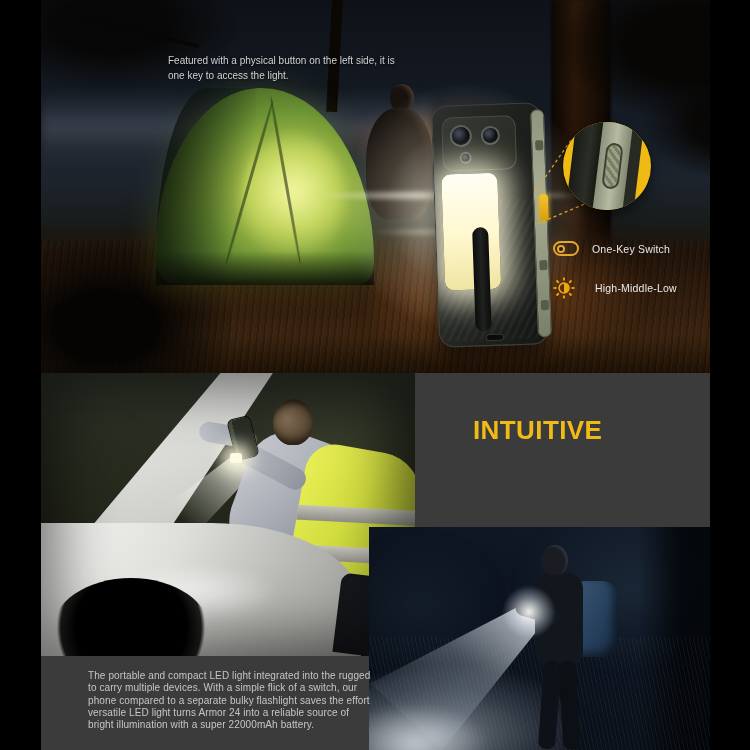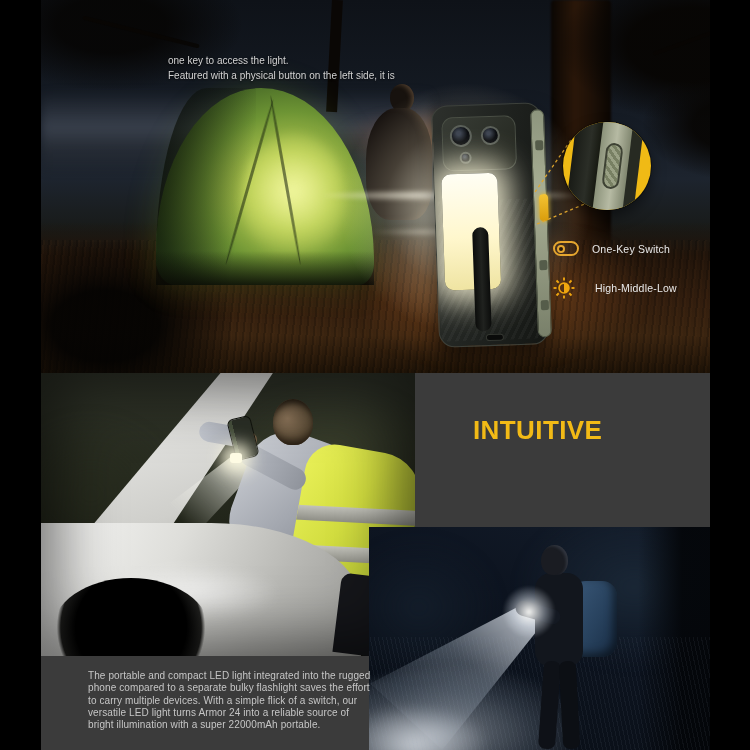--- a/index.html
+++ b/index.html
@@ -247,22 +247,22 @@
     </svg>
 
     <div class="abs callout">
       <div class="abs cc-strip-back"></div>
       <div class="abs cc-strip-rail"></div>
       <div class="abs cc-strip-edge"></div>
       <div class="abs cc-button"></div>
     </div>
 
     <div class="abs hero-sub">
+      <div>Featured with a physical button on the left side, it is</div>
       <div>one key to access the light.</div>
-      <div>Featured with a physical button on the left side, it is</div>
     </div>
 
     <div class="abs feature-row" style="left:512px;top:241px;">
       <span class="toggle-icon">
           <span class="toggle-knob"></span>
         </span>
       <span class="flabel">One-Key Switch</span>
     </div>
     <div class="abs feature-row" style="left:512px;top:277px;gap:20px;">
       <svg width="22" height="22" viewBox="0 0 20 20">
@@ -330,20 +330,20 @@
         <div class="abs h-head"></div>
         <div class="abs h-leg1"></div>
         <div class="abs h-leg2"></div>
         <div class="abs h-arm"></div>
       </div>
       <div class="abs f-glow"></div>
     </div>
 
     <div class="abs para">
       <div class="pline">The portable and compact LED light integrated into the rugged</div>
+      <div class="pline">to carry multiple devices. With a simple flick of a switch, our</div>
       <div class="pline">phone compared to a separate bulky flashlight saves the effort</div>
-      <div class="pline">to carry multiple devices. With a simple flick of a switch, our</div>
       <div class="pline">versatile LED light turns Armor 24 into a reliable source of</div>
-      <div class="pline">bright illumination with a super 22000mAh portable.</div>
+      <div class="pline">bright illumination with a super 22000mAh battery.</div>
     </div>
   </section>
 
 </div>
 
 </body></html>

